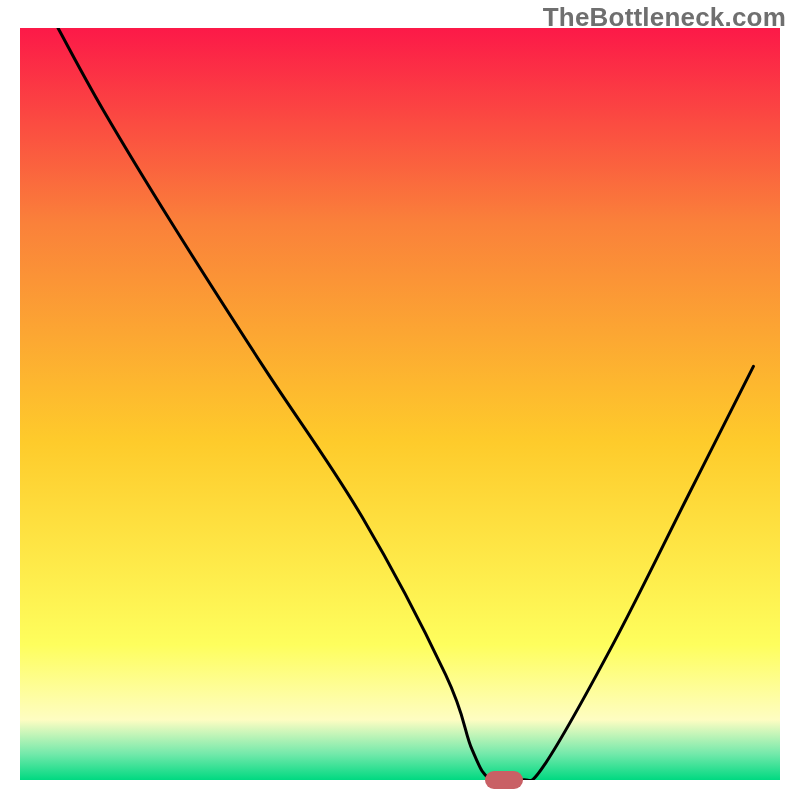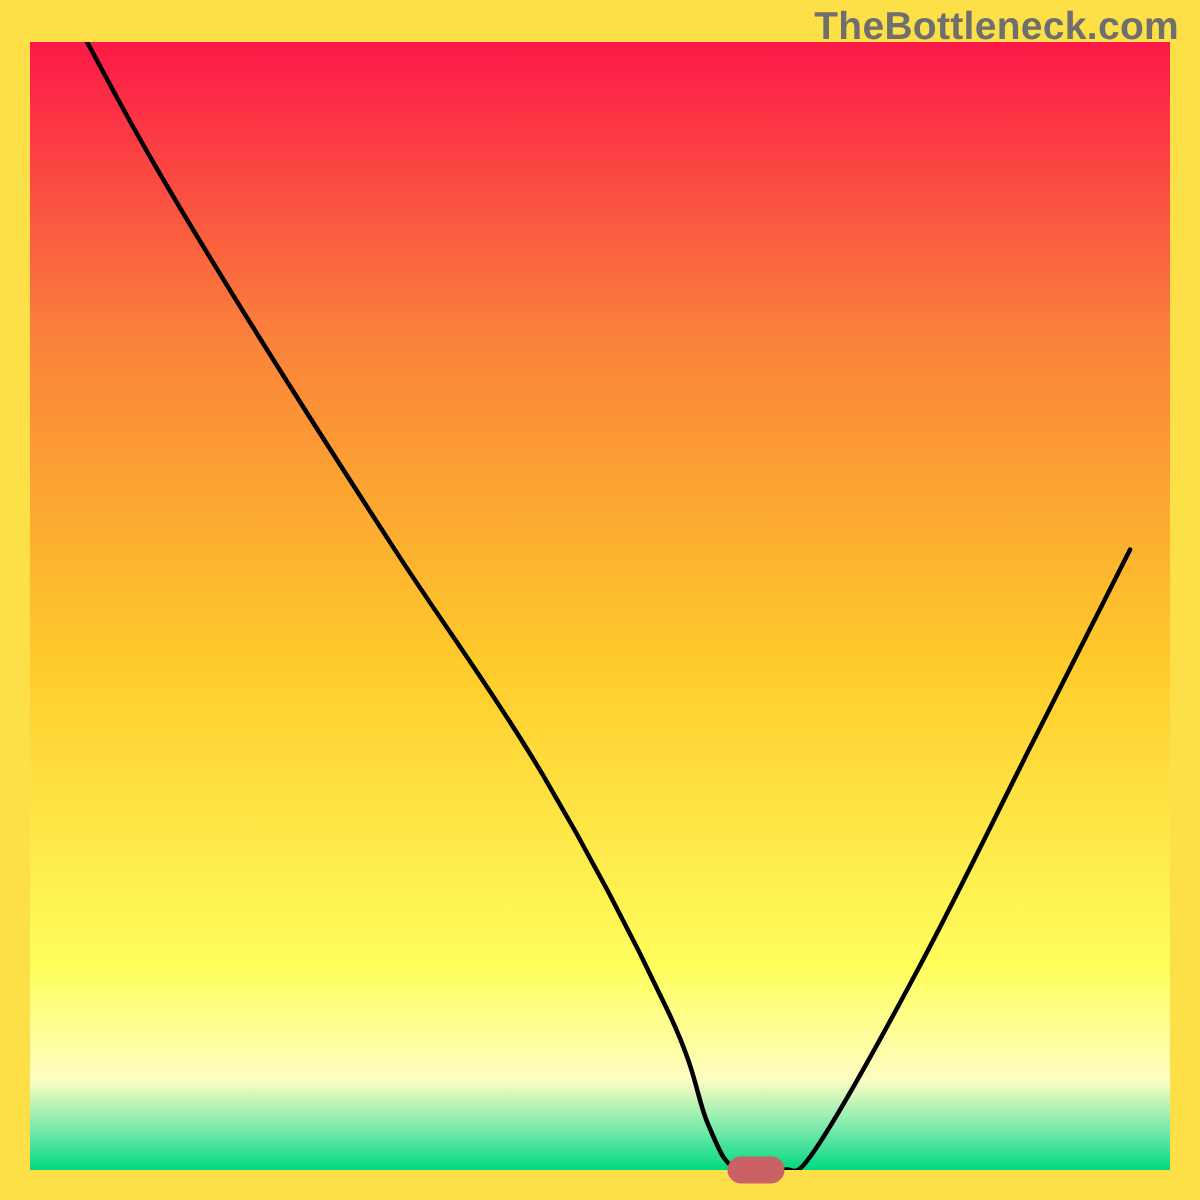--- a/index.html
+++ b/index.html
@@ -7,21 +7,21 @@
     padding: 0;
     width: 800px;
     height: 800px;
     background: #000;
     overflow: hidden;
   }
   .frame {
     position: relative;
     width: 800px;
     height: 800px;
-    background: #fde047;
+    background: #ffffff;
   }
   .watermark {
     position: absolute;
     top: 2px;
     right: 14px;
     font-family: Arial, Helvetica, sans-serif;
     font-size: 26px;
     font-weight: 600;
     color: #6f6f6f;
     letter-spacing: 0.2px;

